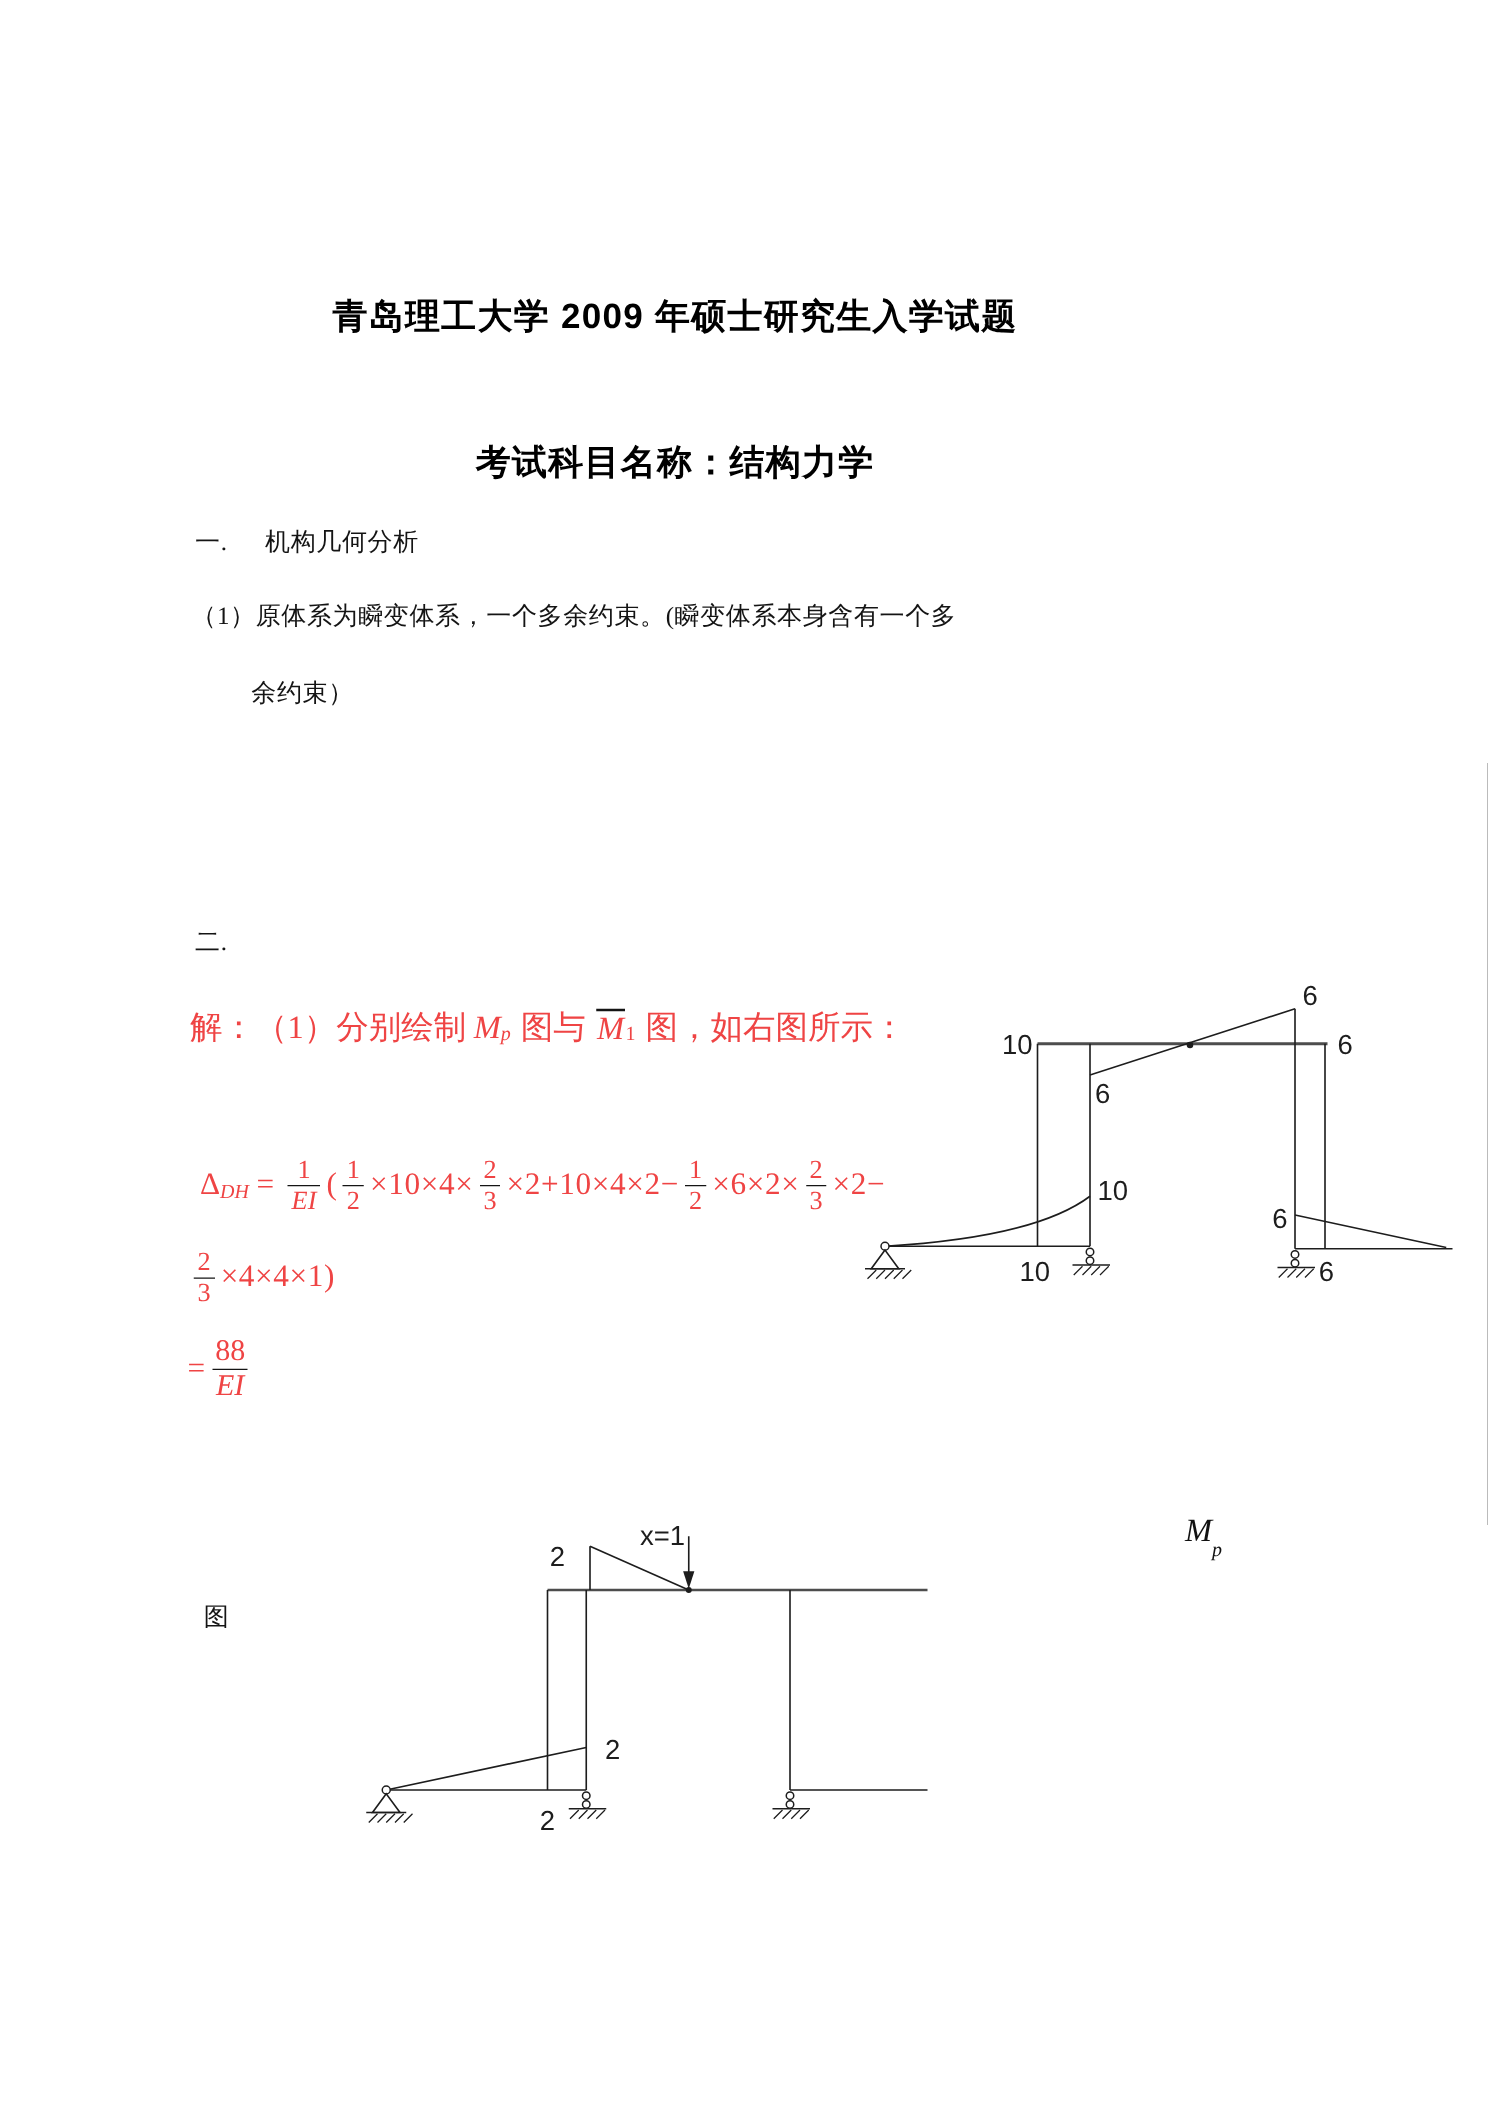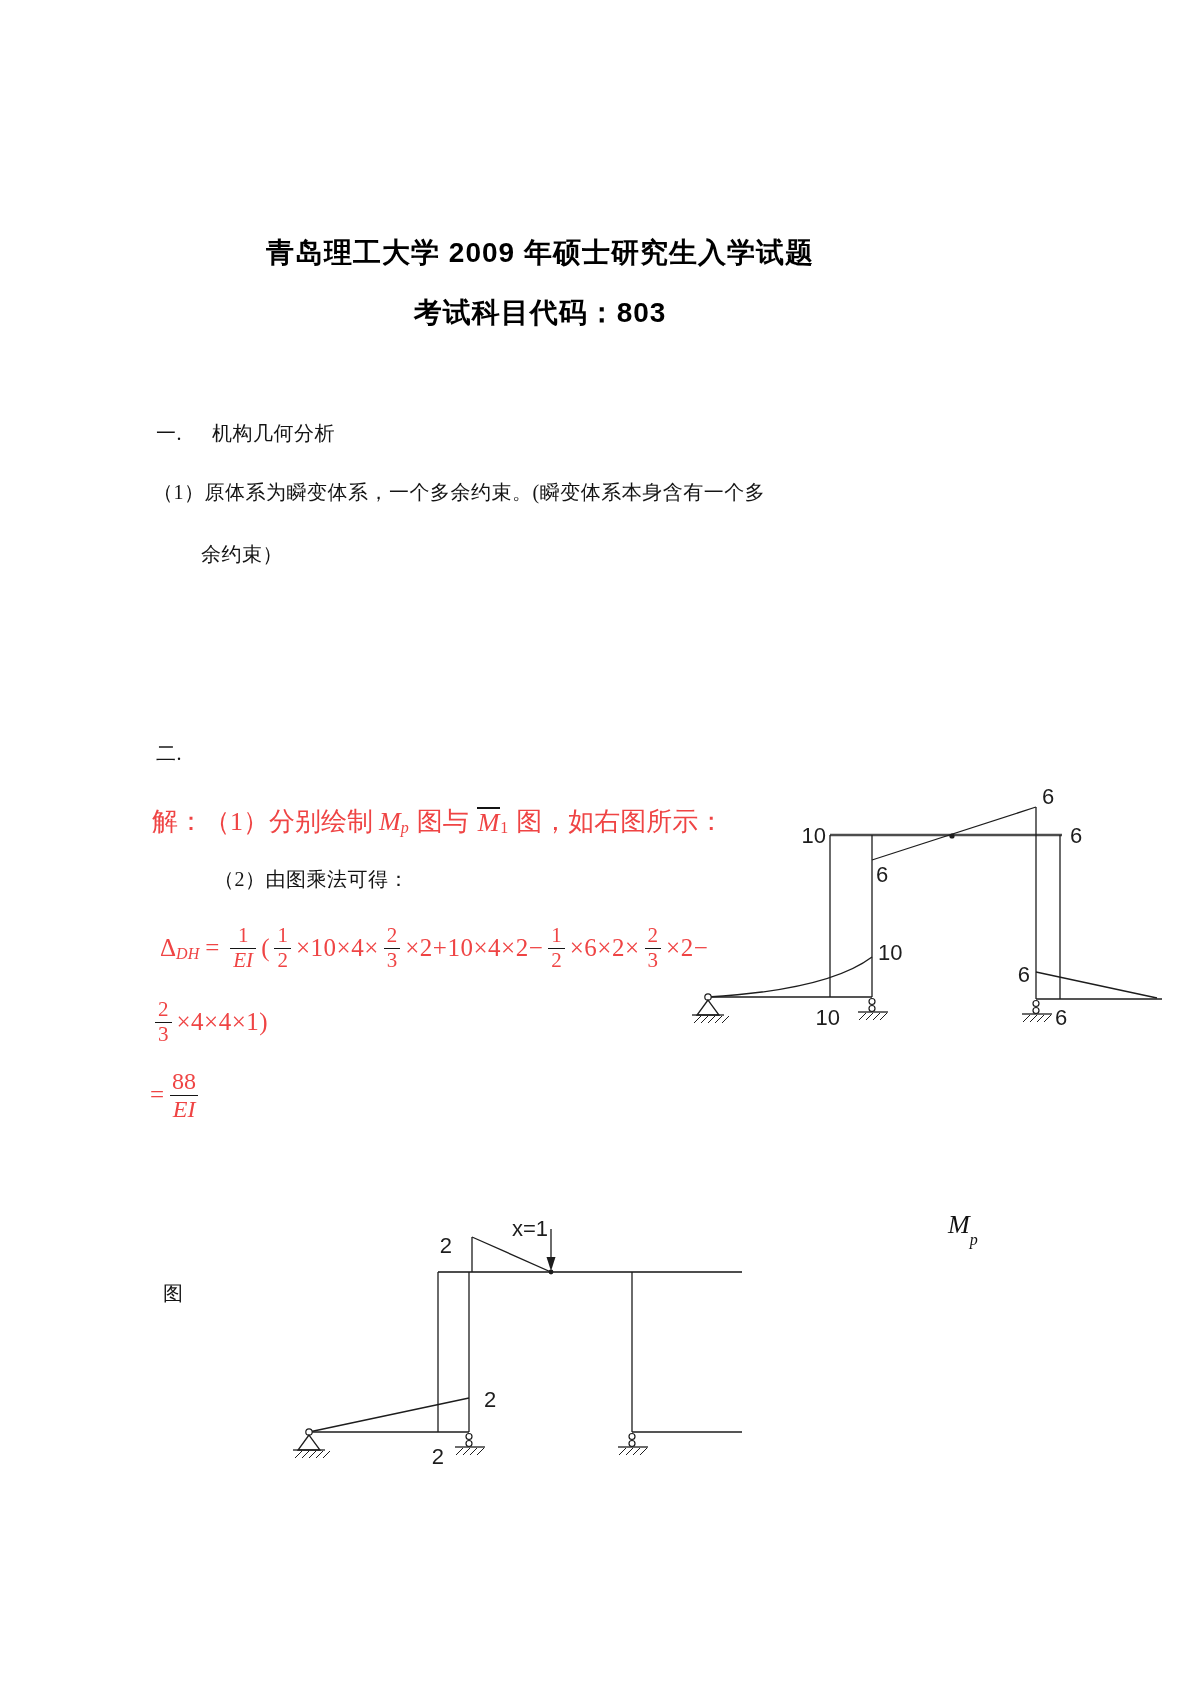--- a/index.html
+++ b/index.html
@@ -44,41 +44,40 @@
   svg .hatch{stroke:#1d1d1d;stroke-width:1;fill:none;}
   svg .dot{fill:#1d1d1d;stroke:none;}
   svg .node{fill:#ffffff;stroke:#1d1d1d;stroke-width:1.2;}
 </style>
 </head>
 <body>
 
 <div class="page">
 
   <div class="abs heading title" style="top:234px;left:150px;width:780px;">青岛理工大学 2009 年硕士研究生入学试题</div>
-  <div class="abs heading sub" style="top:294px;left:150px;width:780px;">考试科目代码：803</div>
+  <div class="abs heading sub" style="top:351px;left:150px;width:780px;">考试科目名称：结构力学</div>
 
   <div class="abs t" style="top:420px;left:156px;">
     <span>一.</span><span class="gap"></span><span>机构几何分析</span>
   </div>
   <div class="abs t" style="top:479px;left:153px;">（1）原体系为瞬变体系，一个多余约束。(瞬变体系本身含有一个多</div>
   <div class="abs t" style="top:541px;left:201px;">余约束）</div>
 
   <div class="abs t" style="top:740px;left:156px;">二.</div>
 
   <div class="abs mathrow" style="top:804px;left:152px;font-size:26px;">
     <span>解：（1）分别绘制</span>
     <span class="it" style="margin-left:6px;">M</span>
       <sub class="s">p</sub>
     <span style="margin-left:8px;text-align:right;">图与</span>
     <span class="ovl it" style="margin-left:8px;">M</span>
       <sub class="su">1</sub>
     <span style="margin-left:8px;">图，如右图所示：</span>
   </div>
 
-  <div class="abs t" style="top:866px;left:214px;">（2）由图乘法可得：</div>
 
   <div class="abs mathrow" style="top:924px;left:160px;">
     <span>Δ</span>
       <sub class="s">DH</sub>
     <span class="op">=</span>
     <span class="frac">
         <span class="n">1</span>
         <span class="d it">EI</span>
       </span>
     <span>(</span>

